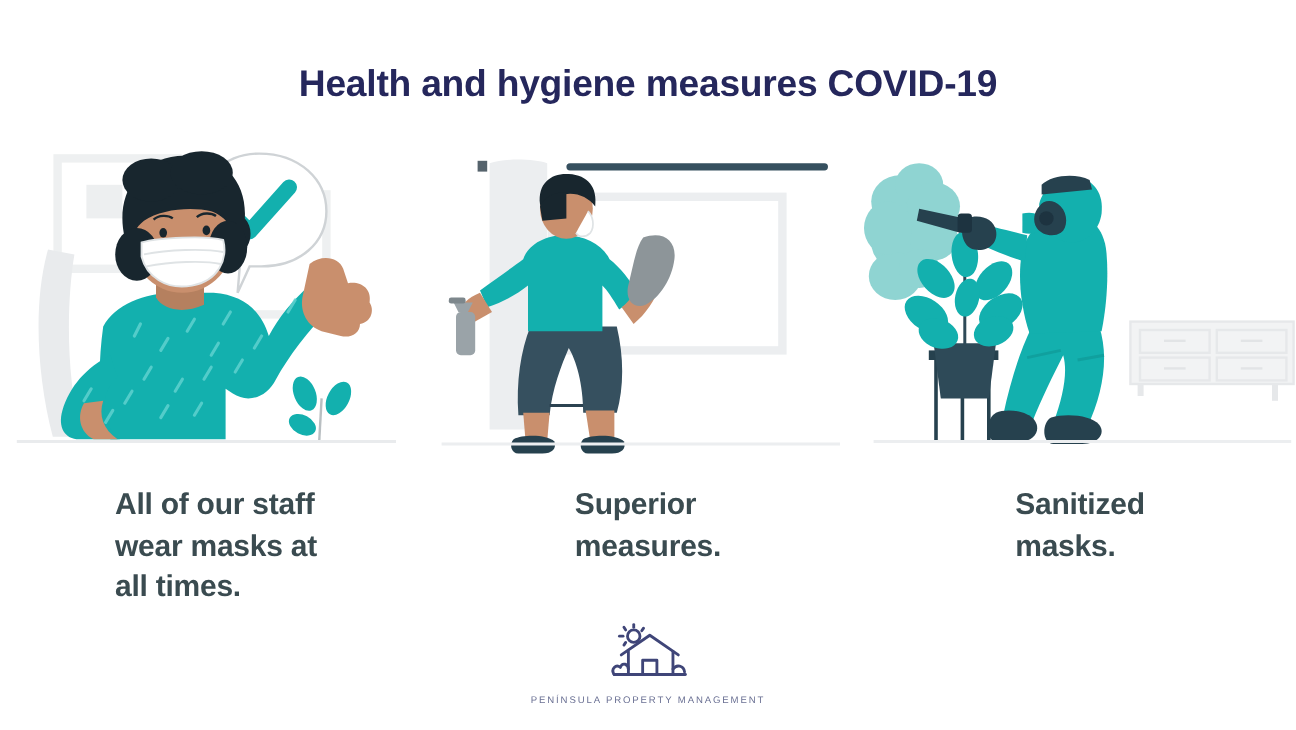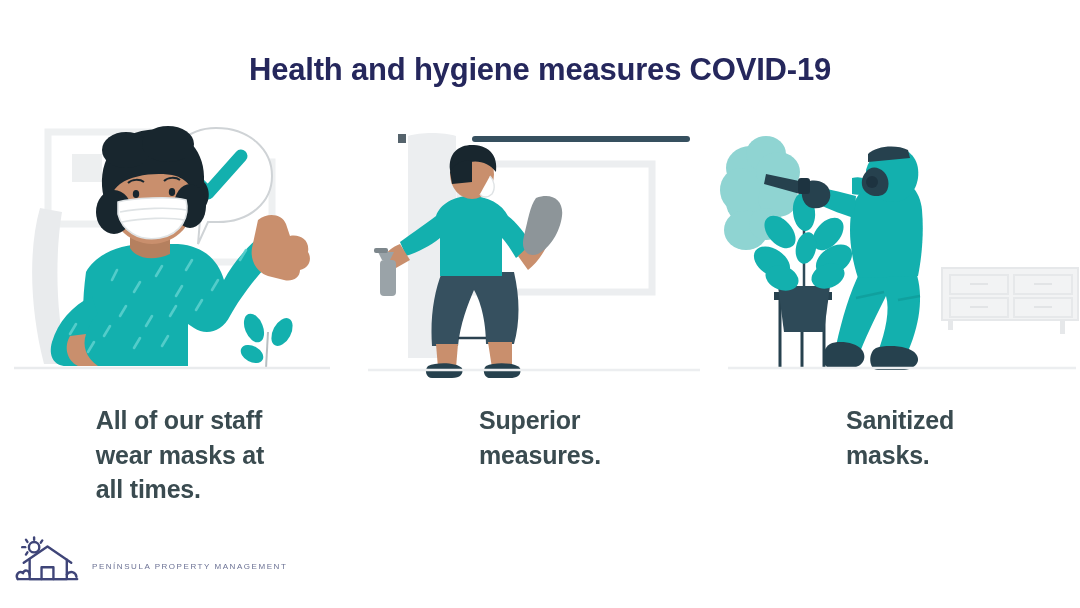--- a/index.html
+++ b/index.html
@@ -56,21 +56,21 @@
     color:#3a4b50;
     letter-spacing:-0.2px;
     white-space:pre-line;
     font-family:"Liberation Sans", sans-serif;
   }
   .logo-block {
     position:absolute;
     left:0; right:0;
     bottom:20px;
     display:flex;
-    flex-direction:row;
+    flex-direction:column;
     align-items:center;
   }
   .logo-mark { width:92px; height:52px; }
   .logo-mark svg { display:block; width:100%; height:100%; }
   .logo-text {
     margin-top:8px;
     font-size:8px;
     letter-spacing:1.55px;
     color:#6b7194;
     font-weight:normal;

